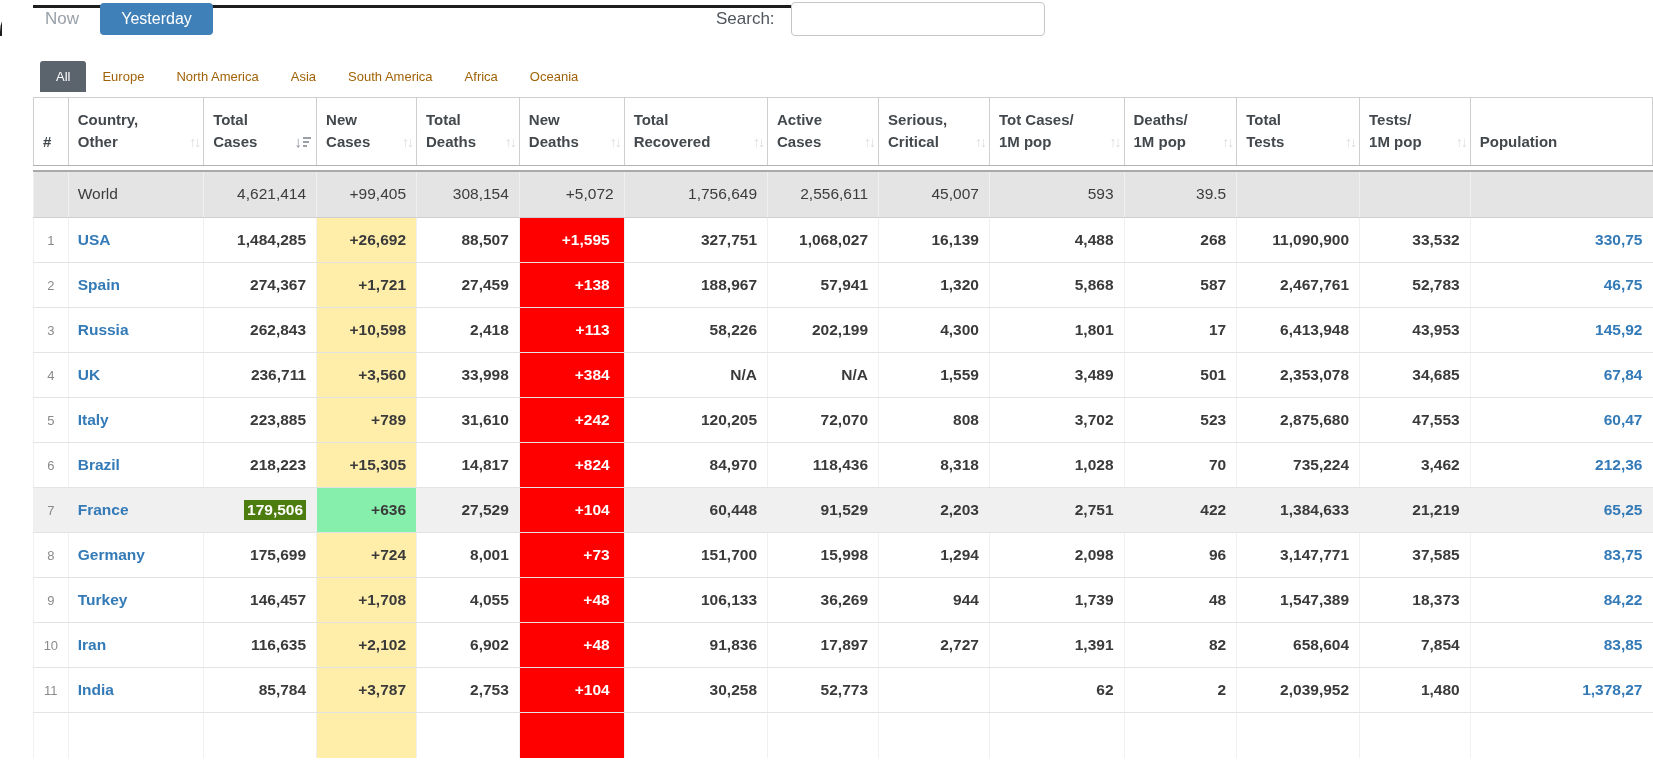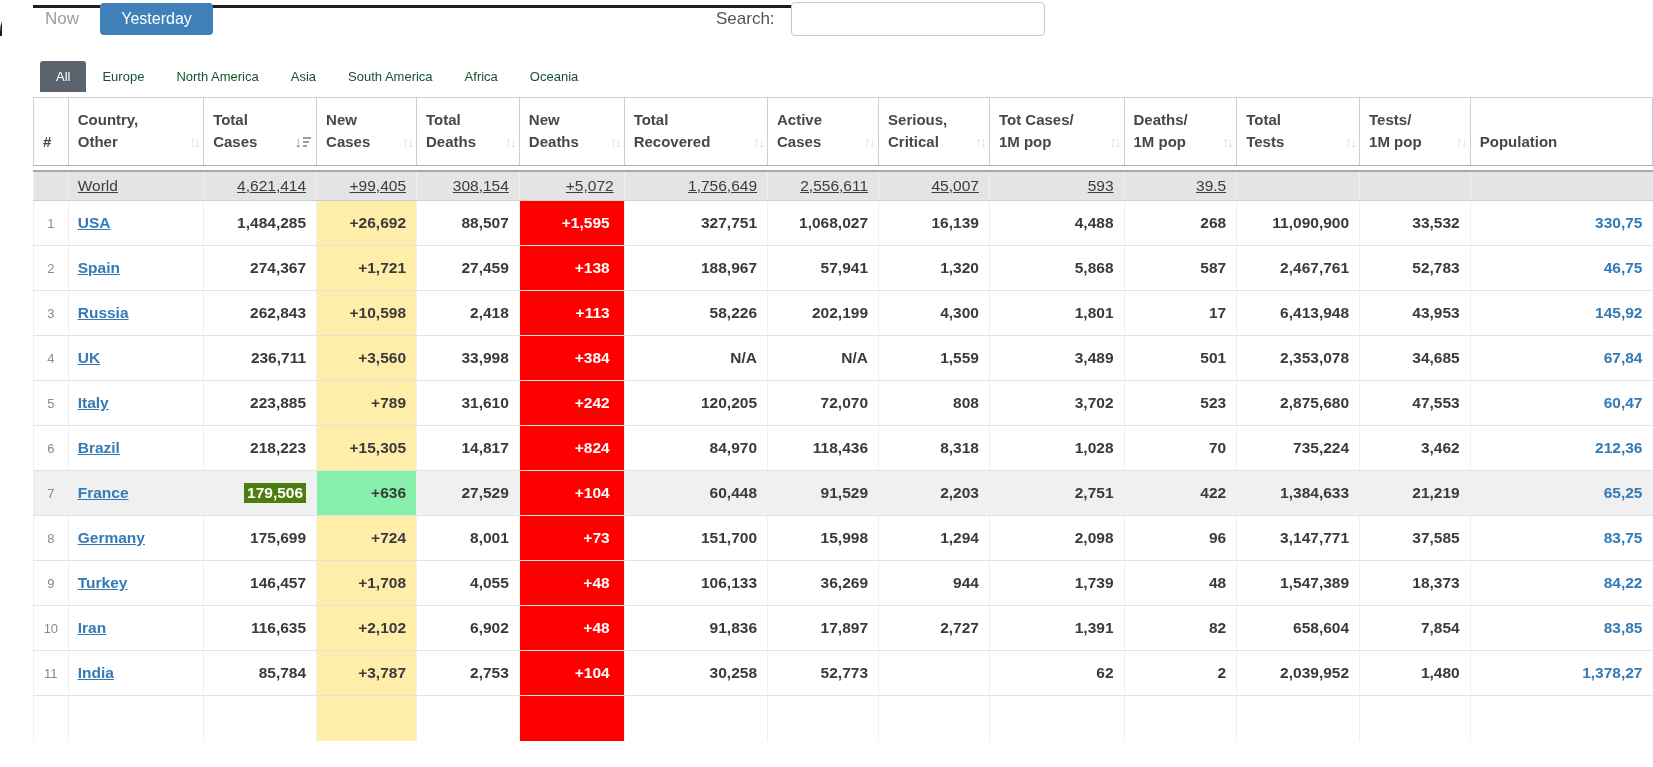--- a/index.html
+++ b/index.html
@@ -8,21 +8,21 @@
   .topline{position:absolute;left:33px;top:5px;width:944px;height:3px;background:#1d1d1d;}
   .leftline{position:absolute;left:0;top:5px;width:2px;height:31px;background:#1d1d1d;}
   .now-tab{position:absolute;left:45px;top:9px;font-size:17px;color:#98a0a8;cursor:pointer;}
   .yesterday-tab{position:absolute;left:100px;top:3px;width:113px;height:32px;background:#3f80b9;
           color:#fff;font-size:16px;border:none;border-radius:4px;cursor:pointer;
           font-family:"Liberation Sans",sans-serif;}
   .search-label{position:absolute;left:716px;top:9px;font-size:17px;color:#4f555b;}
   .search-input{position:absolute;left:791px;top:2px;width:254px;height:34px;border:1px solid #c6c6c6;
           border-radius:4px;box-sizing:border-box;font-size:15px;padding:0 8px;outline:none;}
   .region-tabs{position:absolute;left:40px;top:61px;display:flex;align-items:flex-end;font-size:13px;}
-  .region-tab{padding:8px 16px;color:#14532d;cursor:pointer;white-space:nowrap;}
+  .region-tab{padding:8px 16px;color:#a16207;cursor:pointer;white-space:nowrap;}
   .region-tab.active{background:#5b636c;color:#fff;border-radius:3px 3px 0 0;}
 
   .tablewrap{position:absolute;left:33px;top:97px;}
   table{border-collapse:collapse;table-layout:fixed;}
   th,td{box-sizing:border-box;overflow:hidden;white-space:nowrap;}
   thead th{position:relative;background:#fff;border:1px solid #cfcfcf;border-bottom:1px solid #b2b2b2;
           height:68px;vertical-align:middle;text-align:left;padding:6px 8px 8px 9px;
           font-size:15px;font-weight:bold;color:#43484d;line-height:1.5;}
   thead th .hwrap div{height:22px;}
   .sorticons{position:absolute;right:4px;bottom:12px;font-size:14px;color:#dcdcdc;
@@ -30,28 +30,28 @@
   .sortdesc{position:absolute;right:5px;bottom:12px;display:flex;align-items:center;}
   .sortdesc .arr{color:#8a9096;font-size:15px;font-weight:bold;}
   .sortdesc .bars{display:inline-flex;flex-direction:column;gap:2px;margin-left:1px;}
   .sortdesc .bars i{display:block;height:2px;background:#9aa0a5;}
   .sortdesc .bars i:nth-child(1){width:8px;}
   .sortdesc .bars i:nth-child(2){width:6px;}
   .sortdesc .bars i:nth-child(3){width:4px;}
 
   tr.gap td{height:5px;border:none;background:#fff;padding:0;}
   tr.world td{background:#e4e4e4;border-top:2px solid #a9a9a9;border-bottom:1px solid #cfcfcf;
-          height:30px;font-size:15.5px;font-weight:normal;color:#3c3c3c;text-align:right;padding-right:10px;text-decoration:underline;}
+          height:47px;font-size:15.5px;font-weight:normal;color:#3c3c3c;text-align:right;padding-right:10px;}
   tr.world td.labelcell{text-align:left;padding-left:9px;}
 
   tbody td{height:45px;border-bottom:1px solid #e3e3e3;border-left:1px solid #f0f0f0;
           font-size:15.5px;font-weight:bold;color:#3a3a3a;text-align:right;padding-right:10px;background:#fff;}
   tbody td.rank{color:#8a8a8a;font-weight:normal;font-size:13px;text-align:center;padding:0;}
   tbody td.countrycell{text-align:left;padding-left:9px;}
-  a.country-link{color:#337ab7;text-decoration:underline;font-weight:bold;cursor:pointer;}
+  a.country-link{color:#337ab7;font-weight:bold;cursor:pointer;}
   tbody td.yellow{background:#ffeeaa;}
   tbody td.red{background:#ff0000;color:#fff;padding-right:14px;}
   tr.hl td{background:#f0f0f0;}
   tr.hl td.yellow{background:#86efac;}
   tr.hl td.red{background:#ff0000;}
   .sel{background:#4d7c0f;color:#fff;padding:1px 3px 2px 3px;}
   td.pop a{color:#337ab7;font-weight:bold;text-decoration:none;cursor:pointer;}
   tr.partial td{border-bottom:none;}
 </style>
 </head>

